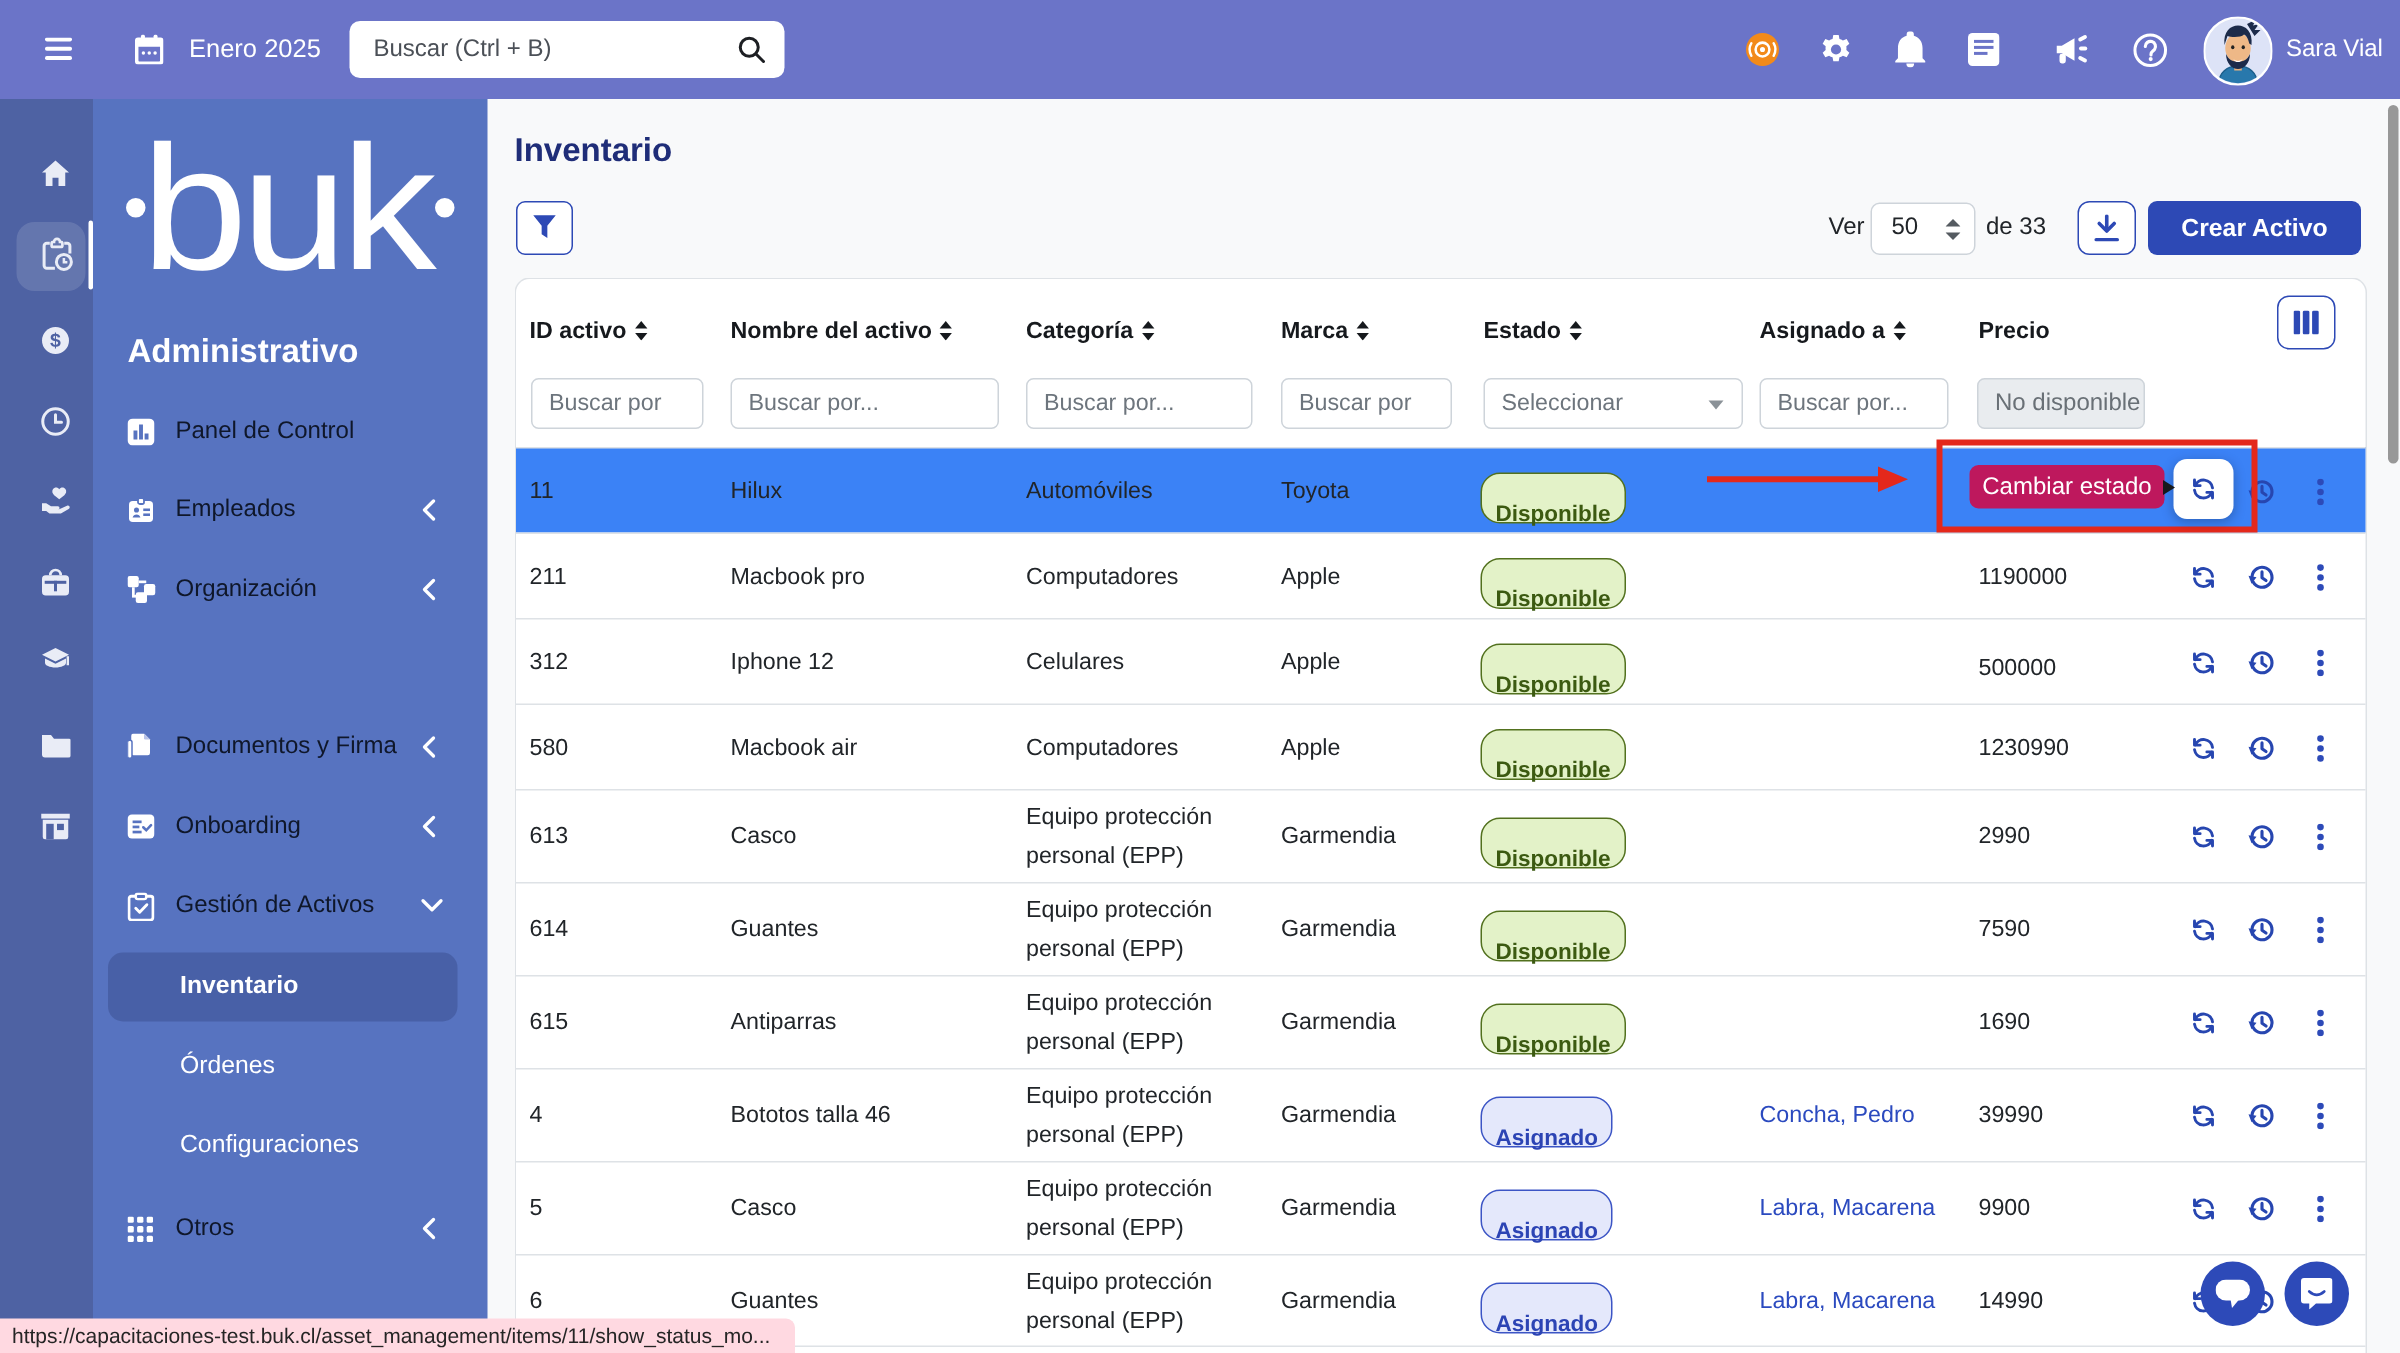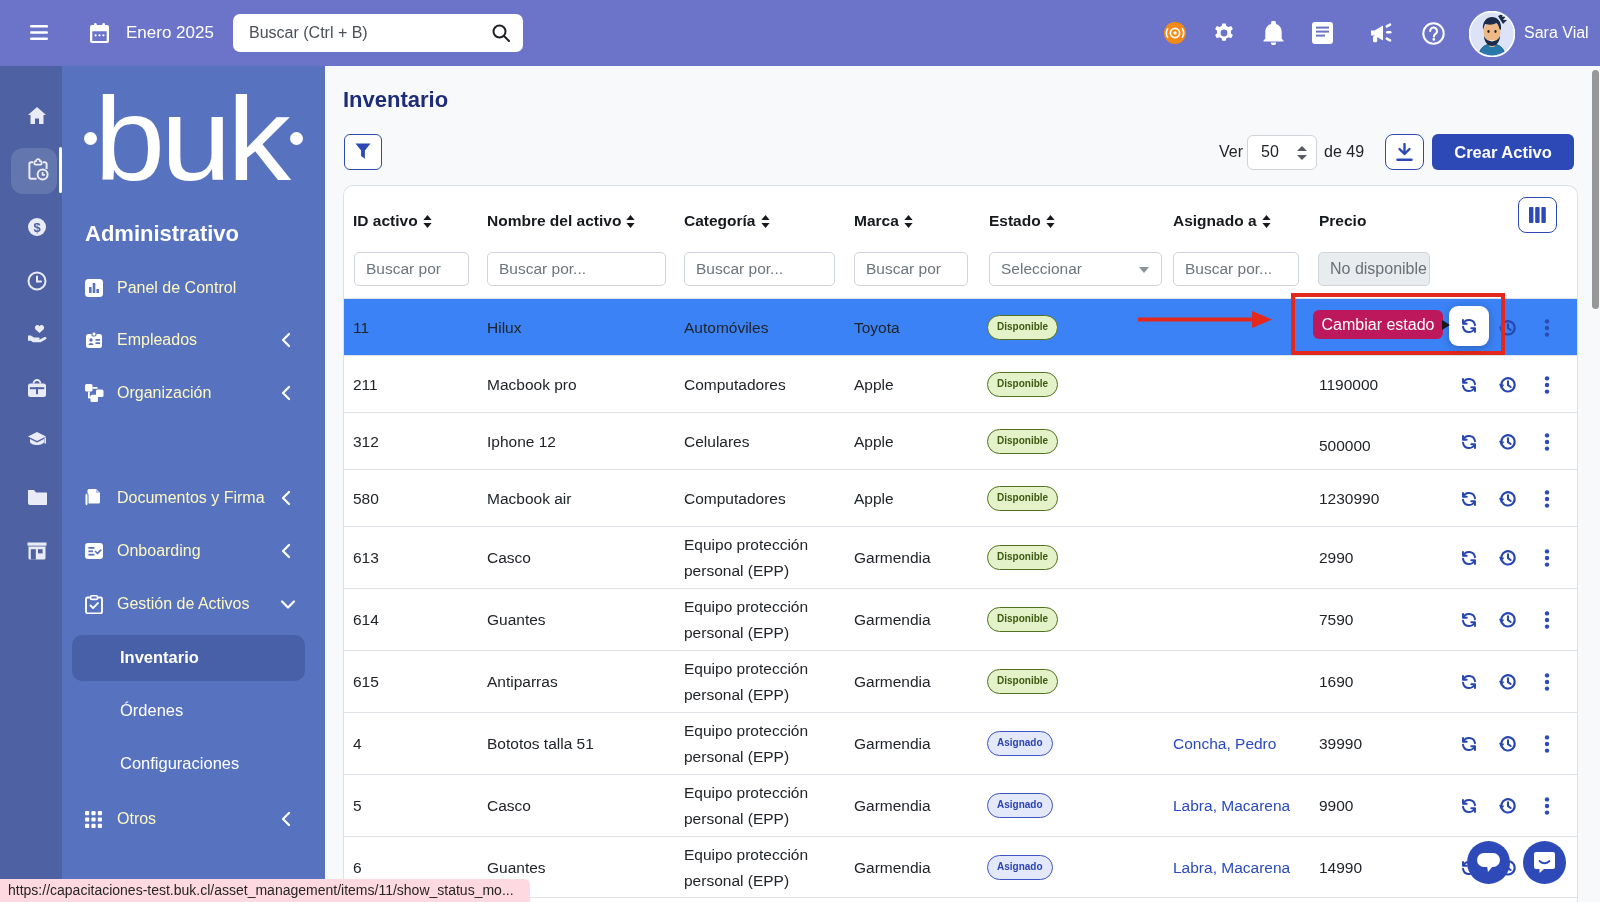--- a/index.html
+++ b/index.html
@@ -17,21 +17,21 @@
   
   .rail { position:absolute; left:0; top:66px; width:62px; height:836px; background:#4e62a3; z-index:20; }
   .railpill { position:absolute; left:11px; top:82px; width:46px; height:46px; background:rgba(255,255,255,.13); border-radius:12px; }
   .railbar { position:absolute; left:59px; top:81px; width:3px; height:46px; background:#fff; border-radius:3px; }
 
   
   .sidebar { position:absolute; left:62px; top:66px; width:263px; height:836px; background:#5773c0; z-index:10; }
   .logo { position:absolute; left:-3px; top:5px; width:263px; text-align:center; color:#fff; font-weight:normal; font-size:118px; letter-spacing:-4px; transform:scaleX(1.08); transform-origin:50% 50%; }
   .logodot { position:absolute; width:13px; height:13px; background:#fff; border-radius:50%; top:66px; }
   .adminlbl { position:absolute; left:23px; top:155px; color:#fff; font-weight:bold; font-size:22px; }
-  .mitem { position:absolute; left:0; width:215px; height:30px; color:#fef9c3; }
+  .mitem { position:absolute; left:0; width:215px; height:30px; color:#0f172a; }
   .mitem .lbl { position:absolute; left:55px; top:5px; font-size:16px; }
   .mitem .chev { position:absolute; left:218px; top:6px; }
   .subitem { position:absolute; left:58px; font-size:16.5px; color:#fff; font-weight:bold; }
   .subpill { position:absolute; left:-48px; top:-13px; width:233px; height:46px; background:rgba(23,33,77,.22); border-radius:10px; }
 
   
   .main { position:absolute; left:325px; top:66px; width:1275px; height:836px; background:#f8f9fa; }
   .pagetitle { position:absolute; left:18px; top:21px; font-size:22px; font-weight:bold; color:#1f2d78; }
   .filterbtn { position:absolute; left:19px; top:68px; width:38px; height:36px; background:#fff; border:1px solid #2d49b5; border-radius:6px; }
   .vertext { position:absolute; top:77px; font-size:16px; color:#212529; }
@@ -42,21 +42,21 @@
   
   .card { position:absolute; left:18px; top:119px; width:1235px; height:717px; background:#fff; border:1px solid #dee2e6; border-radius:10px 10px 0 0; border-bottom:none; }
   .th { position:absolute; top:26px; font-size:15.5px; font-weight:bold; color:#16191d; white-space:nowrap; }
   .sorticon { display:inline-block; vertical-align:-2px; margin-left:5px; }
   .fin { position:absolute; top:66px; height:34px; border:1px solid #ced4da; border-radius:5px; background:#fff; font-size:15.5px; color:#6d757d; line-height:32px; padding-left:11px; white-space:nowrap; overflow:hidden; }
   .colbtn { position:absolute; left:1174px; top:11px; width:39px; height:36px; background:#fff; border:1px solid #2d49b5; border-radius:8px; }
 
   .row { position:absolute; left:0; width:1233px; border-top:1px solid #dee2e6; }
   .cell { position:absolute; font-size:15.5px; color:#212529; white-space:nowrap; }
   .cell2 { line-height:26px; }
-  .badge { position:absolute; left:643px; font-size:10px; font-weight:bold; padding:0 9px; height:25px; line-height:22px; border-radius:13px; }
+  .badge { position:absolute; left:643px; font-size:15px; font-weight:bold; padding:16px 9px; height:25px; line-height:22px; border-radius:13px; }
   .badge.green { background:#e3f2c8; border:1.5px solid #52711e; color:#3c5a11; }
   .badge.blue { background:#e4e8fb; border:1.5px solid #3c55c5; color:#2c44b4; }
   .alink { position:absolute; left:829px; font-size:15.5px; color:#2b4abf; white-space:nowrap; }
   .acticon { position:absolute; }
 
   
   .redrect { position:absolute; left:1291px; top:293px; width:214px; height:62px; border:4px solid #e4281b; z-index:40; }
   .tooltip { position:absolute; left:1313px; top:310px; width:130px; height:29px; background:#be185d; border-radius:6px; color:#fff; font-size:16px; text-align:center; line-height:29px; z-index:42; }
   .tooltip:after { content:""; position:absolute; right:-7px; top:10px; border-left:8px solid #17191c; border-top:5px solid transparent; border-bottom:5px solid transparent; }
   .hoverbtn { position:absolute; left:1449px; top:306px; width:40px; height:40px; background:#fff; border-radius:9px; box-shadow:0 2px 8px rgba(0,0,0,.25); z-index:41; }
@@ -316,21 +316,21 @@
       </svg>
     </div>
   <div class="vertext" style="left:894px;">Ver</div>
   <div class="versel">
       <span style="position:absolute;left:13px;top:7px;font-size:16px;color:#212529;">50</span>
       <svg style="position:absolute;right:9px;top:10px" width="10" height="14" viewBox="0 0 10 14">
         <polygon points="5,0 10,5 0,5" fill="#555b61"></polygon>
         <polygon points="5,14 10,9 0,9" fill="#555b61"></polygon>
       </svg>
     </div>
-  <div class="vertext" style="left:999px;">de 49</div>
+  <div class="vertext" style="left:999px;">de 33</div>
   <div class="dlbtn">
       <svg style="position:absolute;left:10px;top:8px" width="17" height="18" viewBox="0 0 17 18">
         <g fill="none" stroke="#2d49b5" stroke-width="2.4" stroke-linecap="round">
           <line x1="8.5" y1="1" x2="8.5" y2="10"></line>
           <path d="M3.5 6 l5 5 l5-5" stroke-linejoin="round"></path>
           <line x1="1.5" y1="16.8" x2="15.5" y2="16.8"></line>
         </g>
       </svg>
     </div>
   <div class="createbtn">Crear Activo</div>
@@ -552,21 +552,21 @@
         <svg class="acticon" style="left:1200px;top:22.0px;" width="6" height="18" viewBox="0 0 6 18">
           <g fill="#2d4ab8">
             <circle cx="3" cy="2.4" r="2.2"></circle>
             <circle cx="3" cy="9" r="2.2"></circle>
             <circle cx="3" cy="15.6" r="2.2"></circle>
           </g>
         </svg>
       </div>
     <div class="row" style="top:526px;height:62px;">
         <div class="cell" style="left:9px;top:22px;">4</div>
-        <div class="cell" style="left:143px;top:22px;">Bototos talla 51</div>
+        <div class="cell" style="left:143px;top:22px;">Bototos talla 46</div>
         <div class="cell cell2" style="left:340px;top:5px;">Equipo protección<br>personal (EPP)</div>
         <div class="cell" style="left:510px;top:22px;">Garmendia</div>
         <div class="badge blue" style="top:18px;">Asignado</div>
         <div class="alink" style="top:22px;">Concha, Pedro</div>
         <div class="cell" style="left:975px;top:22px;">39990</div>
         <svg class="acticon" style="left:1116px;top:22px;" width="18" height="18" viewBox="0 0 24 24">
           <g fill="none" stroke="#2746b0" stroke-width="2.6" stroke-linecap="round" stroke-linejoin="round">
             <path d="M20 11a8.1 8.1 0 00-15.5-2m-.5-5v5h5"></path>
             <path d="M4 13a8.1 8.1 0 0015.5 2m.5 5v-5h-5"></path>
           </g>

